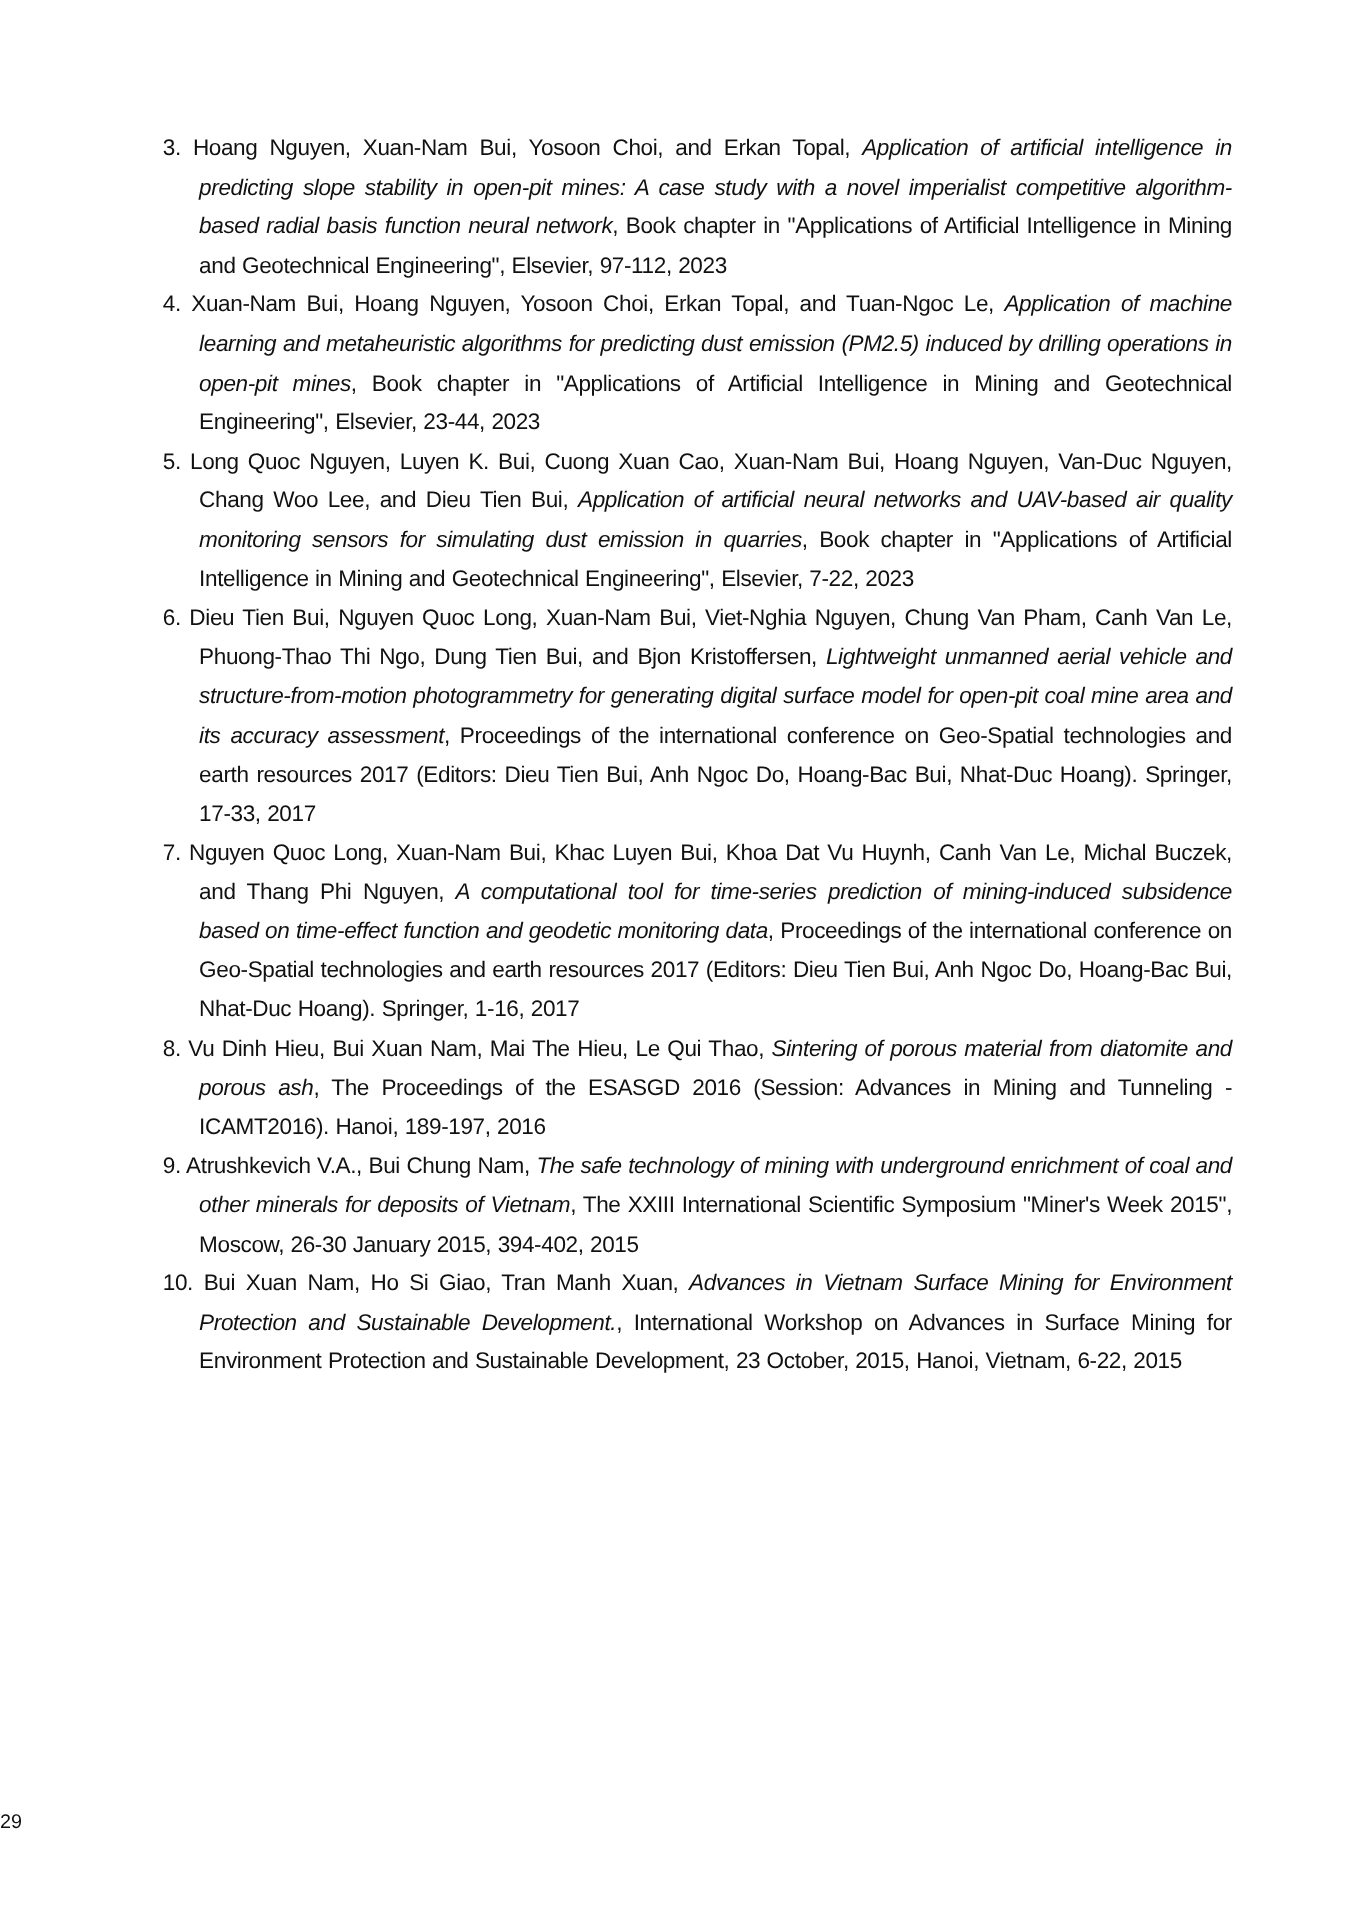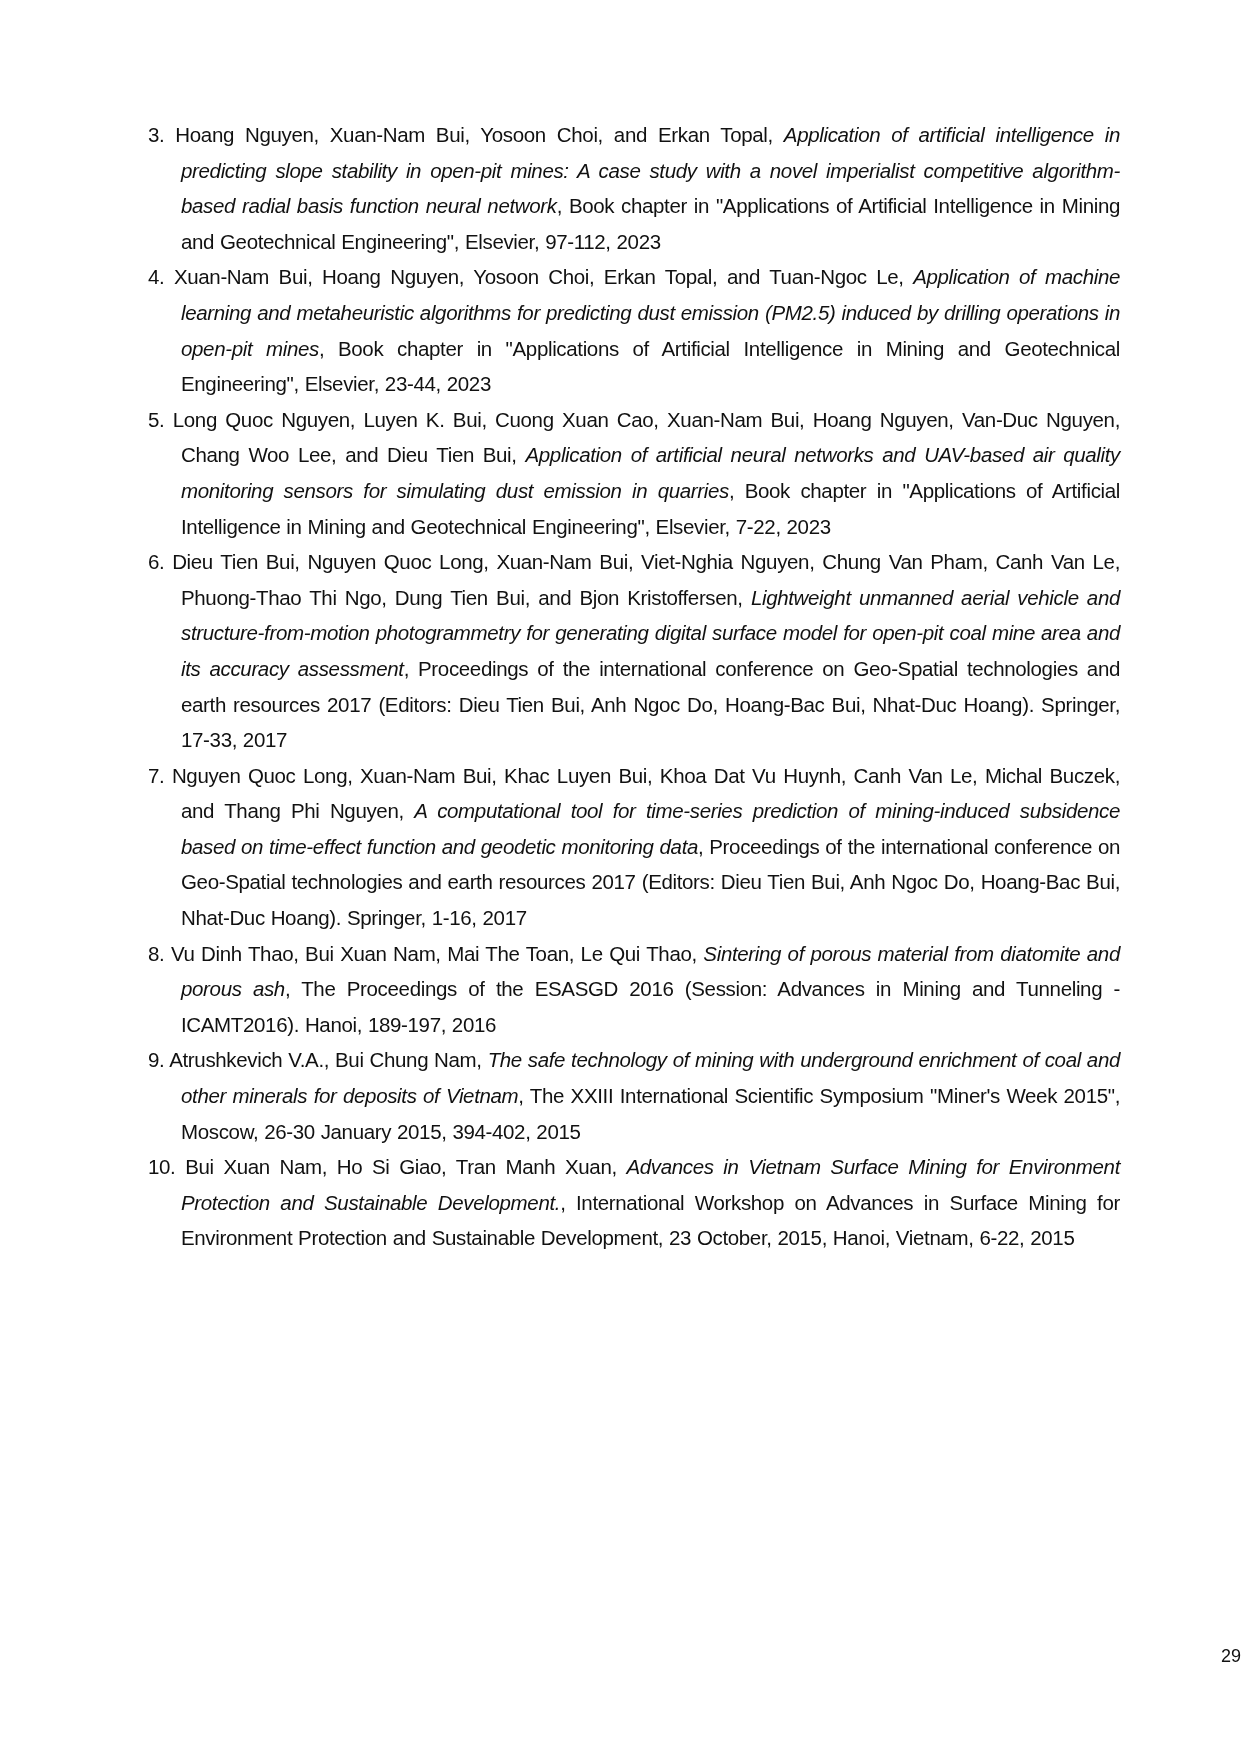--- a/index.html
+++ b/index.html
@@ -29,34 +29,34 @@
     padding-left: 33px;
     text-indent: -33px;
     margin: 0;
   }
   .ref .num { }
   .ref .title { font-style: italic; }
   .page-number {
     position: absolute;
     left: 0; width: 1241px;
     top: 1646px;
-    text-align: right;
+    text-align: left;
     font-family: "Liberation Sans", sans-serif;
     font-size: 18px;
     color: #111111;
   }
 </style>
 </head>
 <body>
 
 <div class="page">
   <ol class="refs">
     <li class="ref"><span class="num">3.</span> <span class="authors">Hoang Nguyen, Xuan-Nam Bui, Yosoon Choi, and Erkan Topal, </span><span class="title">Application of artificial intelligence in predicting slope stability in open-pit mines: A case study with a novel imperialist competitive algorithm-based radial basis function neural network</span><span class="rest">, Book chapter in "Applications of Artificial Intelligence in Mining and Geotechnical Engineering", Elsevier, 97-112, 2023</span></li>
     <li class="ref"><span class="num">4.</span> <span class="authors">Xuan-Nam Bui, Hoang Nguyen, Yosoon Choi, Erkan Topal, and Tuan-Ngoc Le, </span><span class="title">Application of machine learning and metaheuristic algorithms for predicting dust emission (PM2.5) induced by drilling operations in open-pit mines</span><span class="rest">, Book chapter in "Applications of Artificial Intelligence in Mining and Geotechnical Engineering", Elsevier, 23-44, 2023</span></li>
     <li class="ref"><span class="num">5.</span> <span class="authors">Long Quoc Nguyen, Luyen K. Bui, Cuong Xuan Cao, Xuan-Nam Bui, Hoang Nguyen, Van-Duc Nguyen, Chang Woo Lee, and Dieu Tien Bui, </span><span class="title">Application of artificial neural networks and UAV-based air quality monitoring sensors for simulating dust emission in quarries</span><span class="rest">, Book chapter in "Applications of Artificial Intelligence in Mining and Geotechnical Engineering", Elsevier, 7-22, 2023</span></li>
     <li class="ref"><span class="num">6.</span> <span class="authors">Dieu Tien Bui, Nguyen Quoc Long, Xuan-Nam Bui, Viet-Nghia Nguyen, Chung Van Pham, Canh Van Le, Phuong-Thao Thi Ngo, Dung Tien Bui, and Bjon Kristoffersen, </span><span class="title">Lightweight unmanned aerial vehicle and structure-from-motion photogrammetry for generating digital surface model for open-pit coal mine area and its accuracy assessment</span><span class="rest">, Proceedings of the international conference on Geo-Spatial technologies and earth resources 2017 (Editors: Dieu Tien Bui, Anh Ngoc Do, Hoang-Bac Bui, Nhat-Duc Hoang). Springer, 17-33, 2017</span></li>
     <li class="ref"><span class="num">7.</span> <span class="authors">Nguyen Quoc Long, Xuan-Nam Bui, Khac Luyen Bui, Khoa Dat Vu Huynh, Canh Van Le, Michal Buczek, and Thang Phi Nguyen, </span><span class="title">A computational tool for time-series prediction of mining-induced subsidence based on time-effect function and geodetic monitoring data</span><span class="rest">, Proceedings of the international conference on Geo-Spatial technologies and earth resources 2017 (Editors: Dieu Tien Bui, Anh Ngoc Do, Hoang-Bac Bui, Nhat-Duc Hoang). Springer, 1-16, 2017</span></li>
-    <li class="ref"><span class="num">8.</span> <span class="authors">Vu Dinh Thao, Bui Xuan Nam, Mai The Toan, Le Qui Thao, </span><span class="title">Sintering of porous material from diatomite and porous ash</span><span class="rest">, The Proceedings of the ESASGD 2016 (Session: Advances in Mining and Tunneling - ICAMT2016). Hanoi, 189-197, 2016</span></li>
+    <li class="ref"><span class="num">8.</span> <span class="authors">Vu Dinh Hieu, Bui Xuan Nam, Mai The Hieu, Le Qui Thao, </span><span class="title">Sintering of porous material from diatomite and porous ash</span><span class="rest">, The Proceedings of the ESASGD 2016 (Session: Advances in Mining and Tunneling - ICAMT2016). Hanoi, 189-197, 2016</span></li>
     <li class="ref"><span class="num">9.</span> <span class="authors">Atrushkevich V.A., Bui Chung Nam, </span><span class="title">The safe technology of mining with underground enrichment of coal and other minerals for deposits of Vietnam</span><span class="rest">, The XXIII International Scientific Symposium "Miner's Week 2015", Moscow, 26-30 January 2015, 394-402, 2015</span></li>
     <li class="ref"><span class="num">10.</span> <span class="authors">Bui Xuan Nam, Ho Si Giao, Tran Manh Xuan, </span><span class="title">Advances in Vietnam Surface Mining for Environment Protection and Sustainable Development.</span><span class="rest">, International Workshop on Advances in Surface Mining for Environment Protection and Sustainable Development, 23 October, 2015, Hanoi, Vietnam, 6-22, 2015</span></li>
   </ol>
   <div class="page-number">29</div>
 </div>
 
 </body></html>

